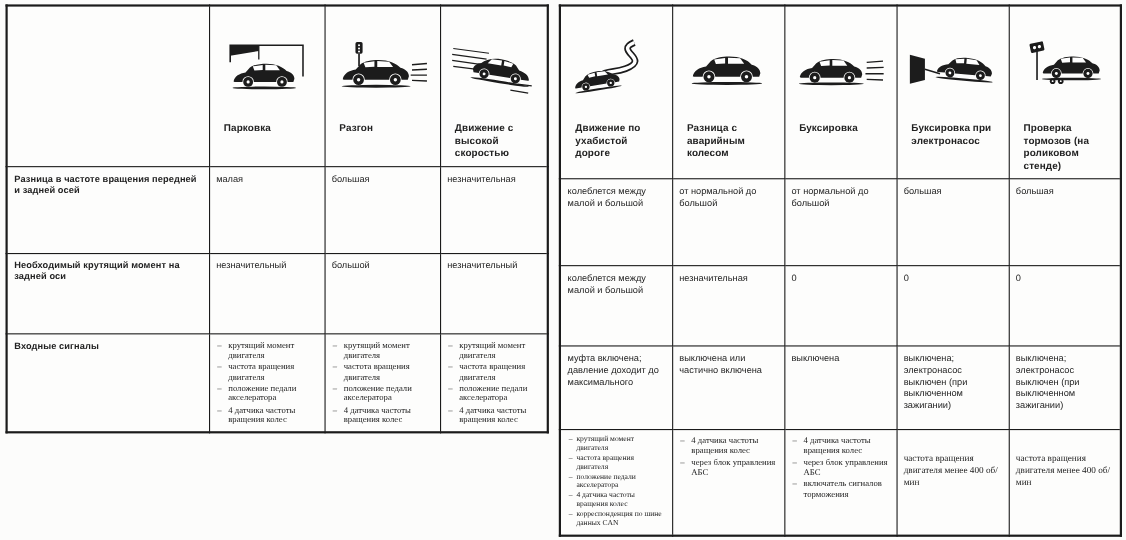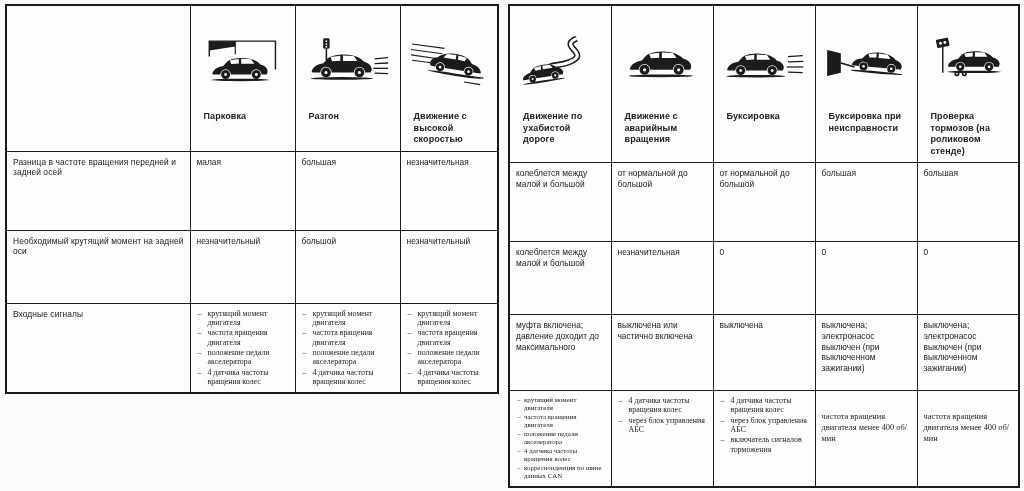--- a/index.html
+++ b/index.html
@@ -14,21 +14,21 @@
     font-size:8.4px;line-height:1.28;color:#222;}
   .t-left{width:492px;}
   .t-right{width:512px;}
   .t-left col.c0{width:184px}.t-left col.c1{width:105px}.t-left col.c2{width:105px}.t-left col.c3{width:98px}
   .t-right col{width:102px}
   tr.hr{height:140px}tr.r1{height:79px}tr.r2{height:73px}tr.r3{height:76px}tr.r4{height:70px}
   td.hcell{padding:0;overflow:hidden;}
   .iconwrap{height:94px;display:flex;align-items:center;justify-content:center;padding:5px 2px 0;}
   .iconwrap svg{width:94%;height:86px;}
   .cap{font-weight:bold;font-size:9px;line-height:1.28;padding:1px 4px 0 7px;letter-spacing:.1px;}
-  td.label{font-weight:normal;font-size:9.3px;line-height:1.3;padding:6px 8px 0 7px;letter-spacing:.1px;}
+  td.label{font-weight:bold;font-size:9.3px;line-height:1.3;padding:6px 8px 0 7px;letter-spacing:.1px;}
   td.list{padding-top:6px;font-family:Liberation Serif, serif;}
   .li{position:relative;padding-left:11px;font-size:7.9px;line-height:1.18;margin-bottom:1px;}
   .li::before{content:"–";position:absolute;left:1px;top:0;}
   td.tiny .li{font-size:6.9px;line-height:1.16;padding-left:8px;}
   .plain{font-size:8.4px;line-height:1.3;margin-top:16px;}
   .defs{position:absolute;width:0;height:0;}
 </style>
 </head>
 <body>
 
@@ -167,21 +167,21 @@
             </svg>
           </div>
           <div class="cap">Движение по ухабистой дороге</div>
         </td>
         <td class="hcell">
           <div class="iconwrap">
             <svg viewBox="0 0 140 90">
               <use href="#carShape" transform="translate(10,22) scale(0.92)"></use>
             </svg>
           </div>
-          <div class="cap">Движение с аварийным вращения</div>
+          <div class="cap">Разница с аварийным колесом</div>
         </td>
         <td class="hcell">
           <div class="iconwrap">
             <svg viewBox="0 0 140 90">
               <use href="#carShape" transform="translate(2,26) scale(0.85)"></use>
               <g stroke="#1c1c1c" stroke-width="2.2">
                 <line x1="112" y1="34" x2="138" y2="32"></line>
                     <line x1="112" y1="43" x2="139" y2="42"></line>
                 <line x1="110" y1="52" x2="139" y2="52"></line>
                     <line x1="112" y1="61" x2="138" y2="62"></line>
@@ -193,21 +193,21 @@
         <td class="hcell">
           <div class="iconwrap">
             <svg viewBox="0 0 140 90">
               <polygon points="2,22 26,28 26,62 2,68" fill="#1c1c1c"></polygon>
               <line x1="26" y1="45" x2="50" y2="52" stroke="#1c1c1c" stroke-width="2.6"></line>
               <g transform="rotate(5 85 50)">
                     <use href="#carShape" transform="translate(42,24) scale(0.75)"></use>
                   </g>
             </svg>
           </div>
-          <div class="cap">Буксировка при неисправности</div>
+          <div class="cap">Буксировка при электронасос</div>
         </td>
         <td class="hcell">
           <div class="iconwrap">
             <svg viewBox="0 0 140 90">
               <line x1="26" y1="14" x2="26" y2="62" stroke="#1c1c1c" stroke-width="2.6"></line>
               <g transform="rotate(-12 26 10)">
                 <rect x="15" y="2" width="22" height="15" rx="2" fill="#1c1c1c"></rect>
                 <circle cx="22" cy="9.5" r="2.6" fill="#fff"></circle>
                     <circle cx="30" cy="9.5" r="2.6" fill="#fff"></circle>
               </g>

